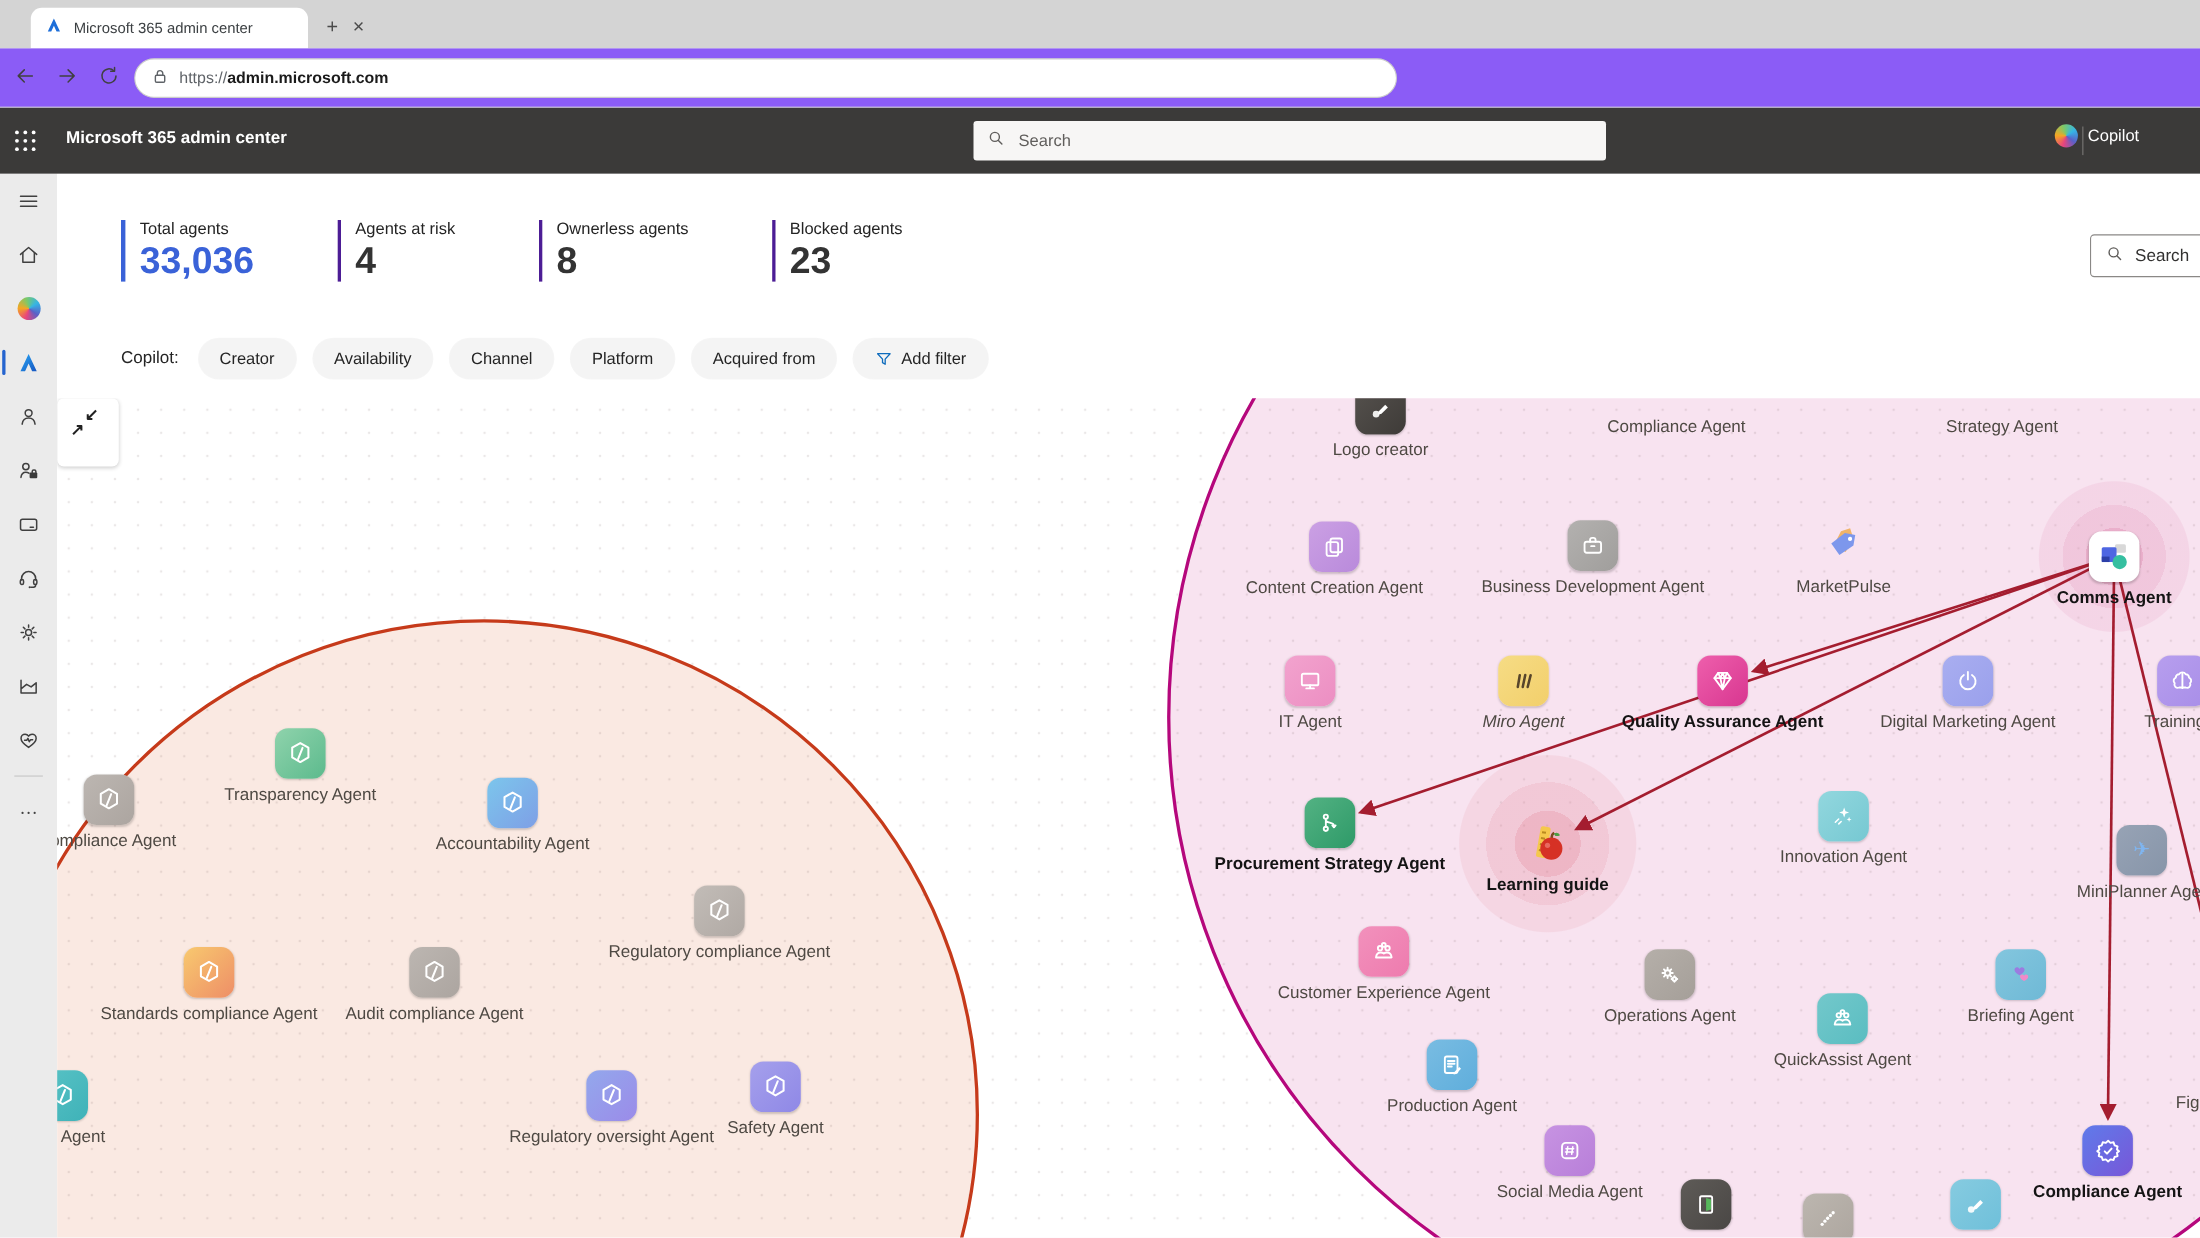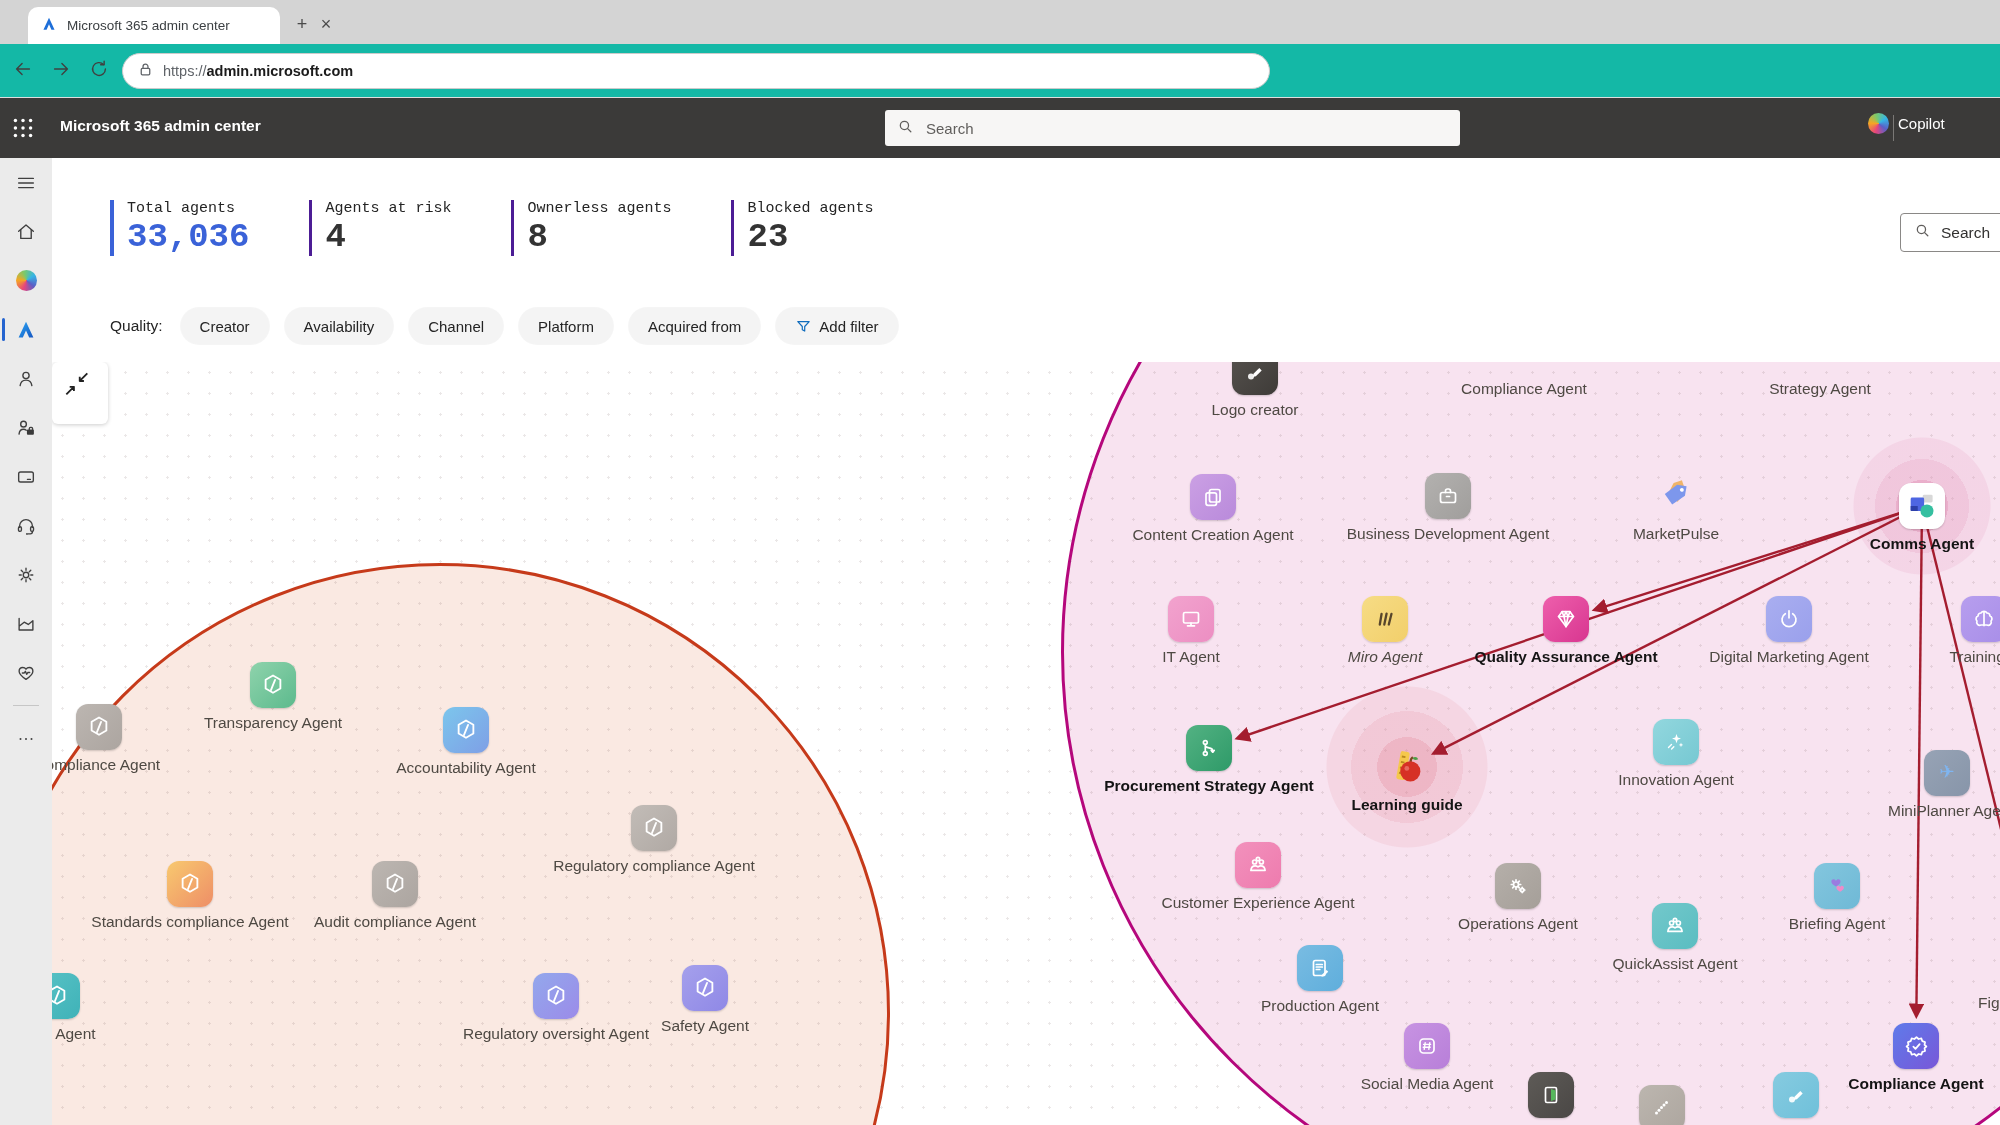--- a/index.html
+++ b/index.html
@@ -3,21 +3,21 @@
 <meta charset="utf-8">
 <style>
   html,body{margin:0;padding:0;width:2000px;height:1125px;overflow:hidden;
     font-family:"Liberation Sans",sans-serif;background:#fff;}
   
   #tabstrip{position:absolute;left:0;top:0;width:2000px;height:44px;background:#D4D4D4;}
   #tab{position:absolute;left:28px;top:7px;width:252px;height:37px;background:#fff;
     border-radius:10px 10px 0 0;display:flex;align-items:center;padding:0 12px;box-sizing:border-box;gap:9px;}
   #tab .ttl{font-size:13.5px;color:#3C4043;white-space:nowrap;overflow:hidden;}
   .tabbtn{position:absolute;top:10px;font-size:18px;color:#4a4a4a;line-height:28px;width:28px;text-align:center;cursor:pointer;}
-  #toolbar{position:absolute;left:0;top:44px;width:2000px;height:54px;background:#14b8a6;border-bottom:1px solid #DEDEDE;box-sizing:border-box;}
+  #toolbar{position:absolute;left:0;top:44px;width:2000px;height:54px;background:#8b5cf6;border-bottom:1px solid #DEDEDE;box-sizing:border-box;}
   .navico{position:absolute;top:14px;width:26px;height:26px;}
   #urlbox{position:absolute;left:122px;top:9px;width:1148px;height:36px;border:1px solid #CBCBCB;border-radius:18px;
     background:#fff;display:flex;align-items:center;padding:0 14px;box-sizing:border-box;gap:10px;}
   #urlbox .scheme{font-size:14.5px;color:#5F6368;}
   #urlbox .domain{font-size:14.5px;color:#1b1b1b;font-weight:700;margin-left:-10px;}
   
   #appbar{position:absolute;left:0;top:98px;width:2000px;height:60px;background:#3B3A39;}
   #waffle{position:absolute;left:10px;top:17px;width:26px;height:26px;cursor:pointer;}
   #apptitle{position:absolute;left:60px;top:19px;font-size:15.5px;font-weight:600;color:#fff;}
   #barsearch{position:absolute;left:885px;top:12px;width:575px;height:36px;background:#F7F6F5;border-radius:3px;
@@ -29,21 +29,21 @@
   .cpico{width:21px;height:21px;border-radius:50%;
     background:conic-gradient(from 200deg,#E8457C,#F5A623,#7BC96A,#35B5E5,#5B5FC7,#E8457C);}
   #bardiv{position:absolute;left:1893px;top:17px;width:1px;height:26px;background:#7a7876;}
   
   #rail{position:absolute;left:0;top:158px;width:52px;height:967px;background:#EBEBEB;}
   .rail-item{position:relative;width:52px;height:49px;display:flex;align-items:center;justify-content:center;cursor:pointer;}
   .rail-item.sel::before{content:"";position:absolute;left:2px;top:13px;width:3px;height:23px;border-radius:2px;background:#2564CF;}
   .rail-div{width:26px;height:1px;background:#C6C6C6;margin:8px auto;}
   
   #band{position:absolute;left:52px;top:158px;width:1948px;height:204px;background:#fff;}
-  #stats{position:absolute;left:58px;top:42px;display:flex;gap:60px;font-family:Liberation Mono, monospace;}
+  #stats{position:absolute;left:58px;top:42px;display:flex;gap:76px;}
   .stat{border-left:3px solid #4c1d95;padding-left:13px;}
   .stat.primary{border-left:4px solid #3A62D8;}
   .stat .lb{font-size:15px;color:#242424;}
   .stat .val{font-size:34px;font-weight:700;color:#333;margin-top:2px;line-height:1.1;}
   .stat.primary .val{color:#3A62D8;}
   #filters{position:absolute;left:58px;top:150px;display:flex;align-items:center;gap:16px;}
   #filters .flbl{font-size:15.5px;color:#242424;margin-right:2px;}
   .pill{height:36px;border-radius:18px;background:#F4F4F4;border:none;display:flex;align-items:center;
     padding:0 19px;font-size:15px;color:#242424;font-family:inherit;cursor:pointer;box-shadow:0 0 0 1px rgba(0,0,0,.04);gap:7px;}
   #topsearchbtn{position:absolute;left:1848px;top:55px;width:150px;height:39px;border:1px solid #8A8886;border-radius:4px;
@@ -253,21 +253,21 @@
       <div class="stat">
         <div class="lb">Ownerless agents</div>
         <div class="val">8</div>
       </div>
       <div class="stat">
         <div class="lb">Blocked agents</div>
         <div class="val">23</div>
       </div>
     </div>
   <div id="filters">
-    <span class="flbl">Quality:</span>
+    <span class="flbl">Copilot:</span>
   <button class="pill">Creator</button>
       <button class="pill">Availability</button>
       <button class="pill">Channel</button>
       <button class="pill">Platform</button>
       <button class="pill">Acquired from</button>
       <button class="pill">
         <span style="display:flex">
           <svg viewBox="0 0 24 24" width="17" height="17" fill="none" stroke="#0F6CBD" stroke-width="1.7" stroke-linecap="round" stroke-linejoin="round">
             <path d="M4 5h16l-6.3 7v6.5l-3.4-2V12z"></path>
           </svg>

